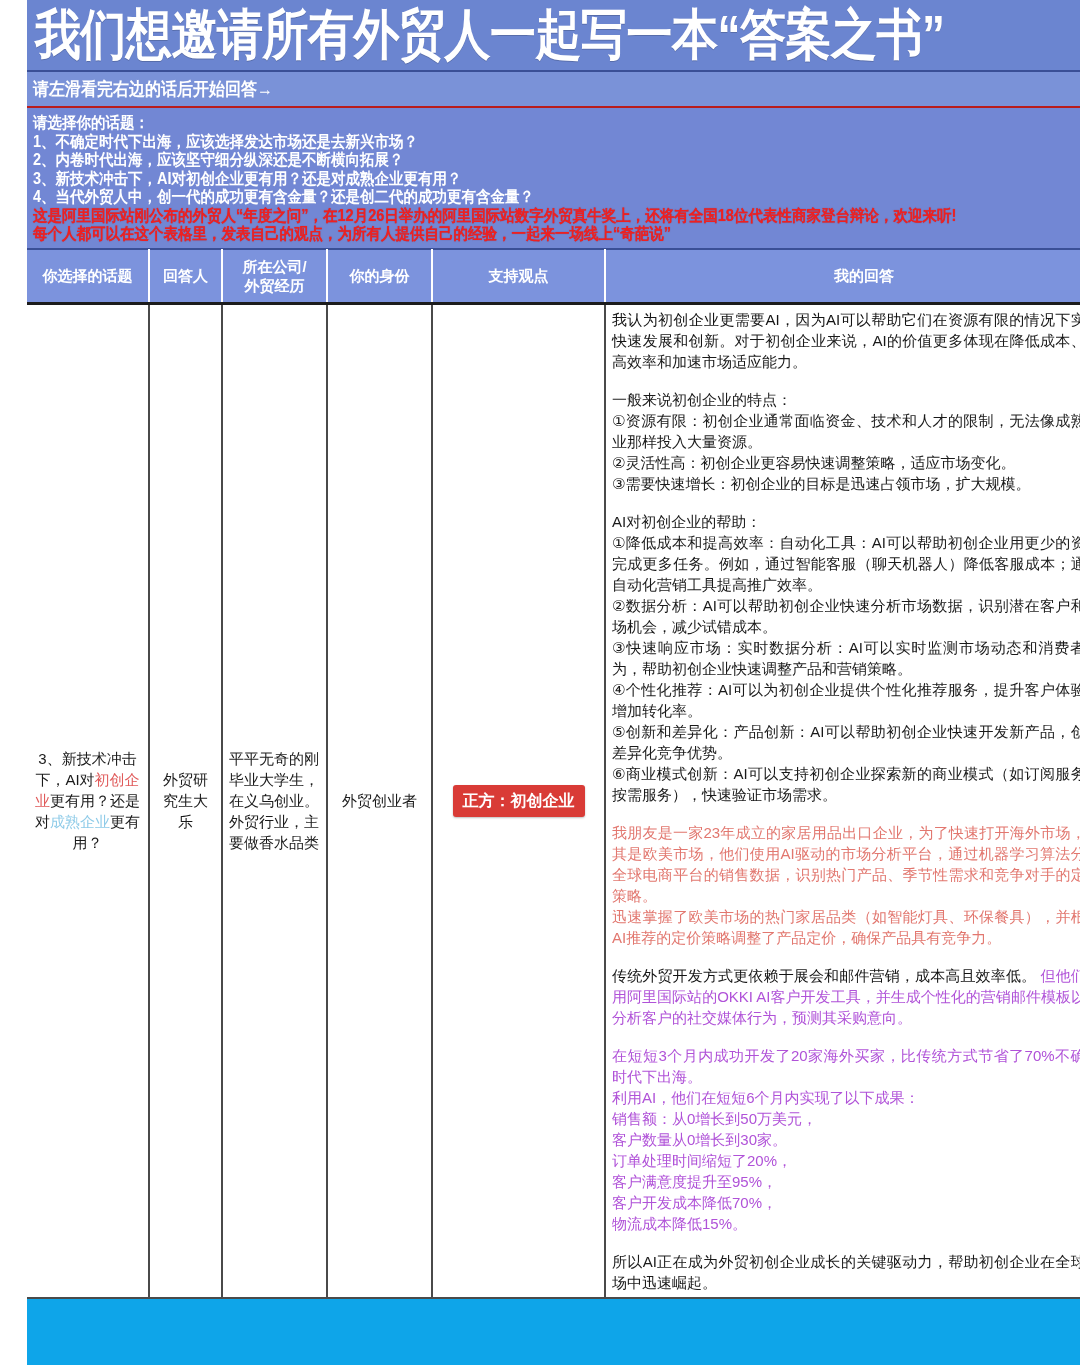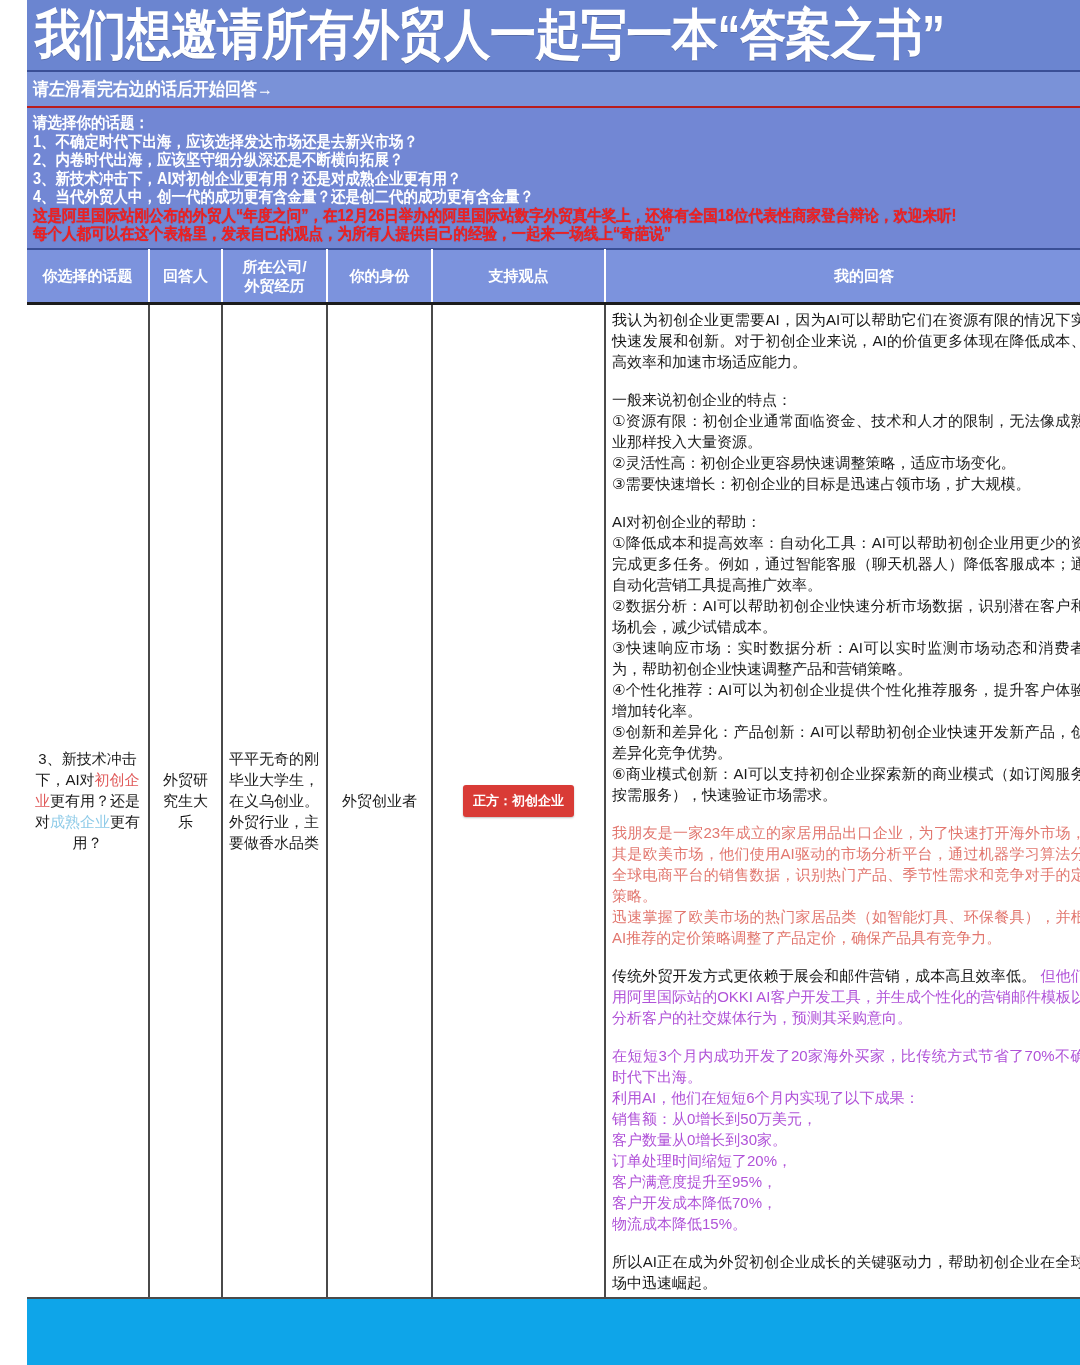--- a/index.html
+++ b/index.html
@@ -109,21 +109,21 @@
     text-align: center;
   }
   td.cell-company { text-align: left; }
   .hl-red { color: #e05a5a; }
   .hl-blue { color: #8ecbe8; }
 
   .badge {
     display: inline-block;
     background: #d93b36;
     color: #ffffff;
-    font-size: 13px;
+    font-size: 16px;
     font-weight: bold;
     padding: 5px 10px 6px 10px;
     border-radius: 3px;
     white-space: nowrap;
     box-shadow: 0 1px 2px rgba(0,0,0,0.25);
   }
 
   
   td.cell-answer {
     vertical-align: top;

